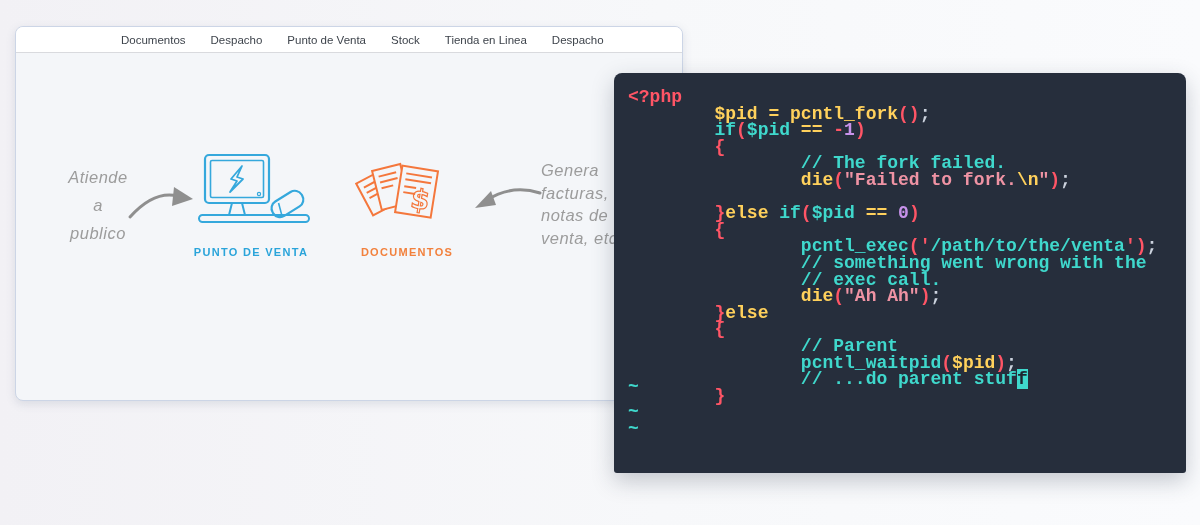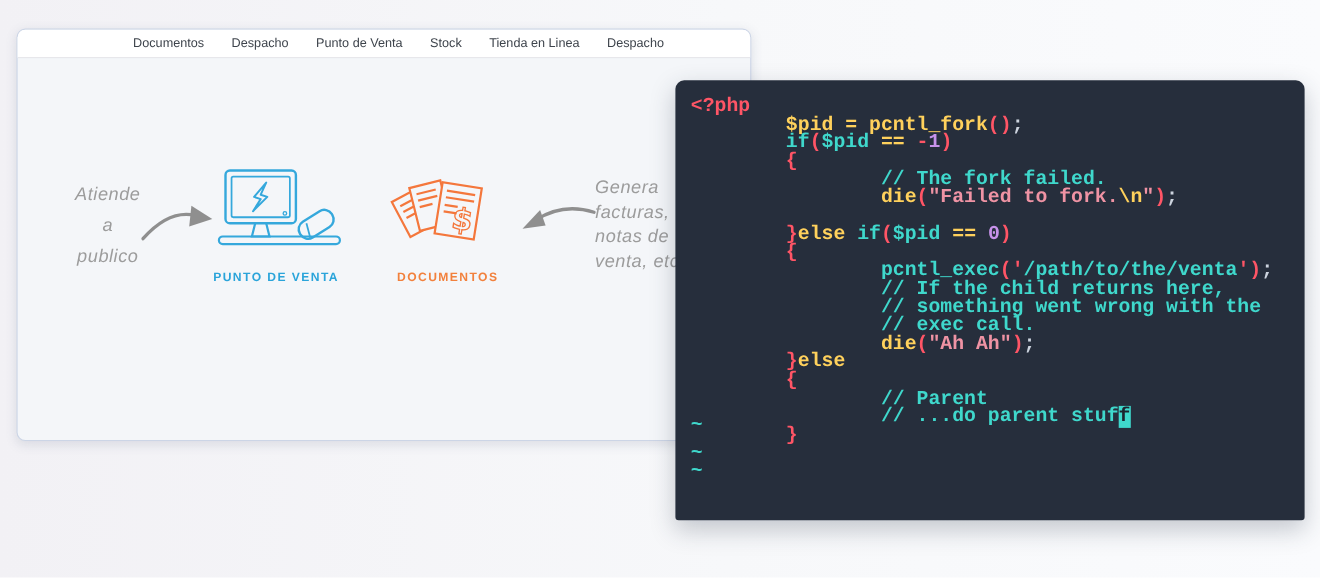--- a/index.html
+++ b/index.html
@@ -152,27 +152,27 @@
         <div class="code-line"><span class="tok-red">&lt;?php</span></div>
         <div class="code-line"><span class="tok-fg">        </span><span class="tok-yellow">$pid = pcntl_fork</span><span class="tok-red">()</span><span class="tok-fg">;</span></div>
         <div class="code-line"><span class="tok-fg">        </span><span class="tok-cyan">if</span><span class="tok-red">(</span><span class="tok-cyan">$pid</span><span class="tok-yellow"> == </span><span class="tok-red">-</span><span class="tok-purple">1</span><span class="tok-red">)</span></div>
         <div class="code-line"><span class="tok-fg">        </span><span class="tok-red">{</span></div>
         <div class="code-line"><span class="tok-fg">                </span><span class="tok-cyan">// The fork failed.</span></div>
         <div class="code-line"><span class="tok-fg">                </span><span class="tok-yellow">die</span><span class="tok-red">(</span><span class="tok-pink">"Failed to fork.</span><span class="tok-yellow">\n</span><span class="tok-pink">"</span><span class="tok-red">)</span><span class="tok-fg">;</span></div>
         <div class="code-line"></div>
         <div class="code-line"><span class="tok-fg">        </span><span class="tok-red">}</span><span class="tok-yellow">else</span><span class="tok-cyan"> if</span><span class="tok-red">(</span><span class="tok-cyan">$pid</span><span class="tok-yellow"> == </span><span class="tok-purple">0</span><span class="tok-red">)</span></div>
         <div class="code-line"><span class="tok-fg">        </span><span class="tok-red">{</span></div>
         <div class="code-line"><span class="tok-fg">                </span><span class="tok-cyan">pcntl_exec</span><span class="tok-red">('</span><span class="tok-cyan">/path/to/the/venta</span><span class="tok-red">')</span><span class="tok-fg">;</span></div>
-        <div class="code-line"><span class="tok-fg">                </span><span class="tok-cyan">// If the child returns here,</span></div>
         <div class="code-line"><span class="tok-fg">                </span><span class="tok-cyan">// something went wrong with the</span></div>
         <div class="code-line"><span class="tok-fg">                </span><span class="tok-cyan">// exec call.</span></div>
         <div class="code-line"><span class="tok-fg">                </span><span class="tok-yellow">die</span><span class="tok-red">(</span><span class="tok-pink">"Ah Ah"</span><span class="tok-red">)</span><span class="tok-fg">;</span></div>
         <div class="code-line"><span class="tok-fg">        </span><span class="tok-red">}</span><span class="tok-yellow">else</span></div>
         <div class="code-line"><span class="tok-fg">        </span><span class="tok-red">{</span></div>
         <div class="code-line"><span class="tok-fg">                </span><span class="tok-cyan">// Parent</span></div>
+        <div class="code-line"><span class="tok-fg">                </span><span class="tok-cyan">pcntl_waitpid</span><span class="tok-red">(</span><span class="tok-yellow">$pid</span><span class="tok-red">)</span><span class="tok-fg">;</span></div>
         <div class="code-line"><span class="tok-fg">                </span><span class="tok-cyan">// ...do parent stuf</span><span class="tok-cursor">f</span></div>
         <div class="code-line"><span class="margin-tilde">~</span><span class="tok-fg">        </span><span class="tok-red">}</span></div>
         <div class="code-line"><span class="tok-cyan">~</span></div>
         <div class="code-line"><span class="tok-cyan">~</span></div>
       </div>
   </div>
 
 </div>
 
 </body></html>

